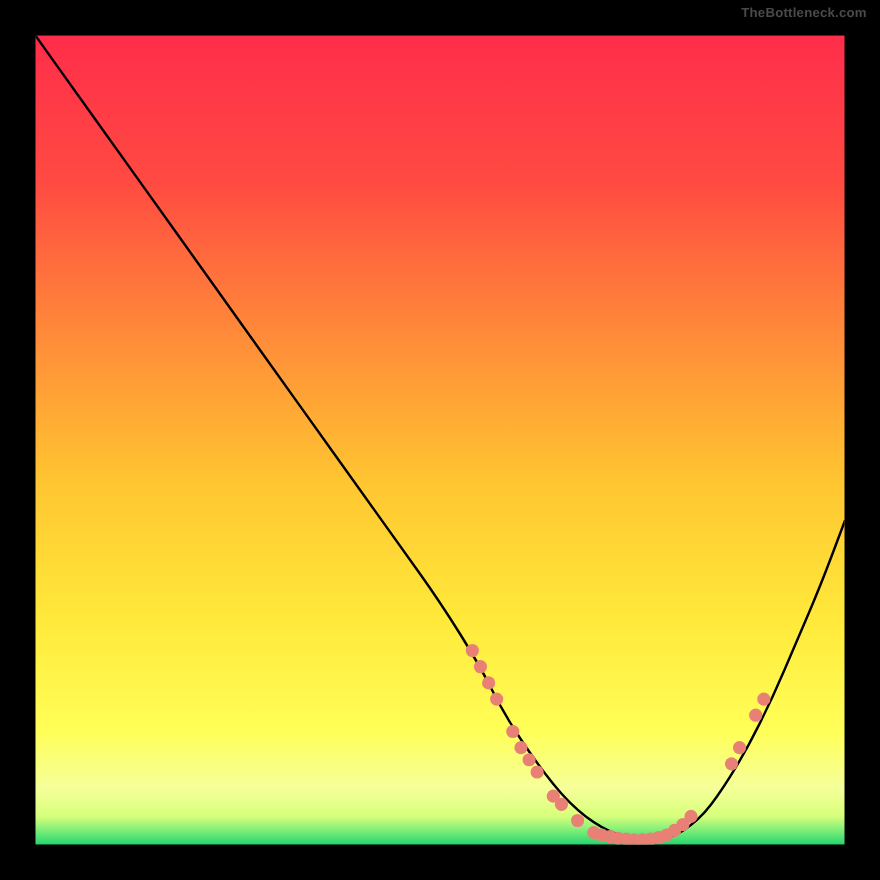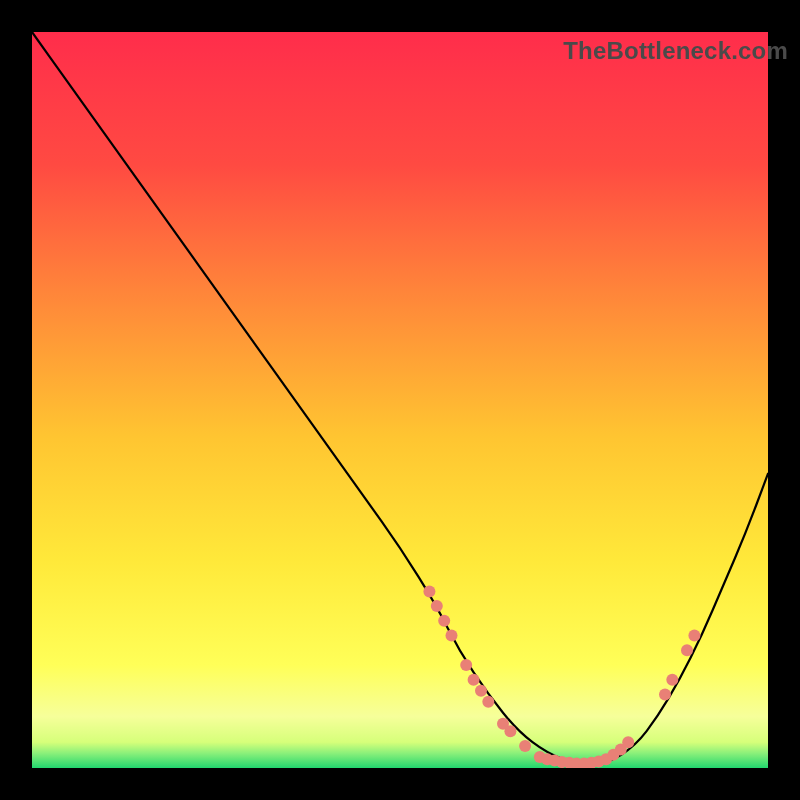--- a/index.html
+++ b/index.html
@@ -15,25 +15,24 @@
     position: relative;
     width: 800px;
     height: 800px;
     background: #000;
   }
   .watermark {
     position: absolute;
     top: 4px;
     right: 12px;
     color: #4a4a4a;
-    font-size: 24px;
+    font-size: 12px;
     font-weight: 600;
     letter-spacing: 0.2px;
     z-index: 10;
-    margin-top: 33px;
   }
   .plot-area {
     position: absolute;
     left: 32px;
     top: 32px;
     width: 736px;
     height: 736px;
     overflow: hidden;
   }
   .plot-area svg {

